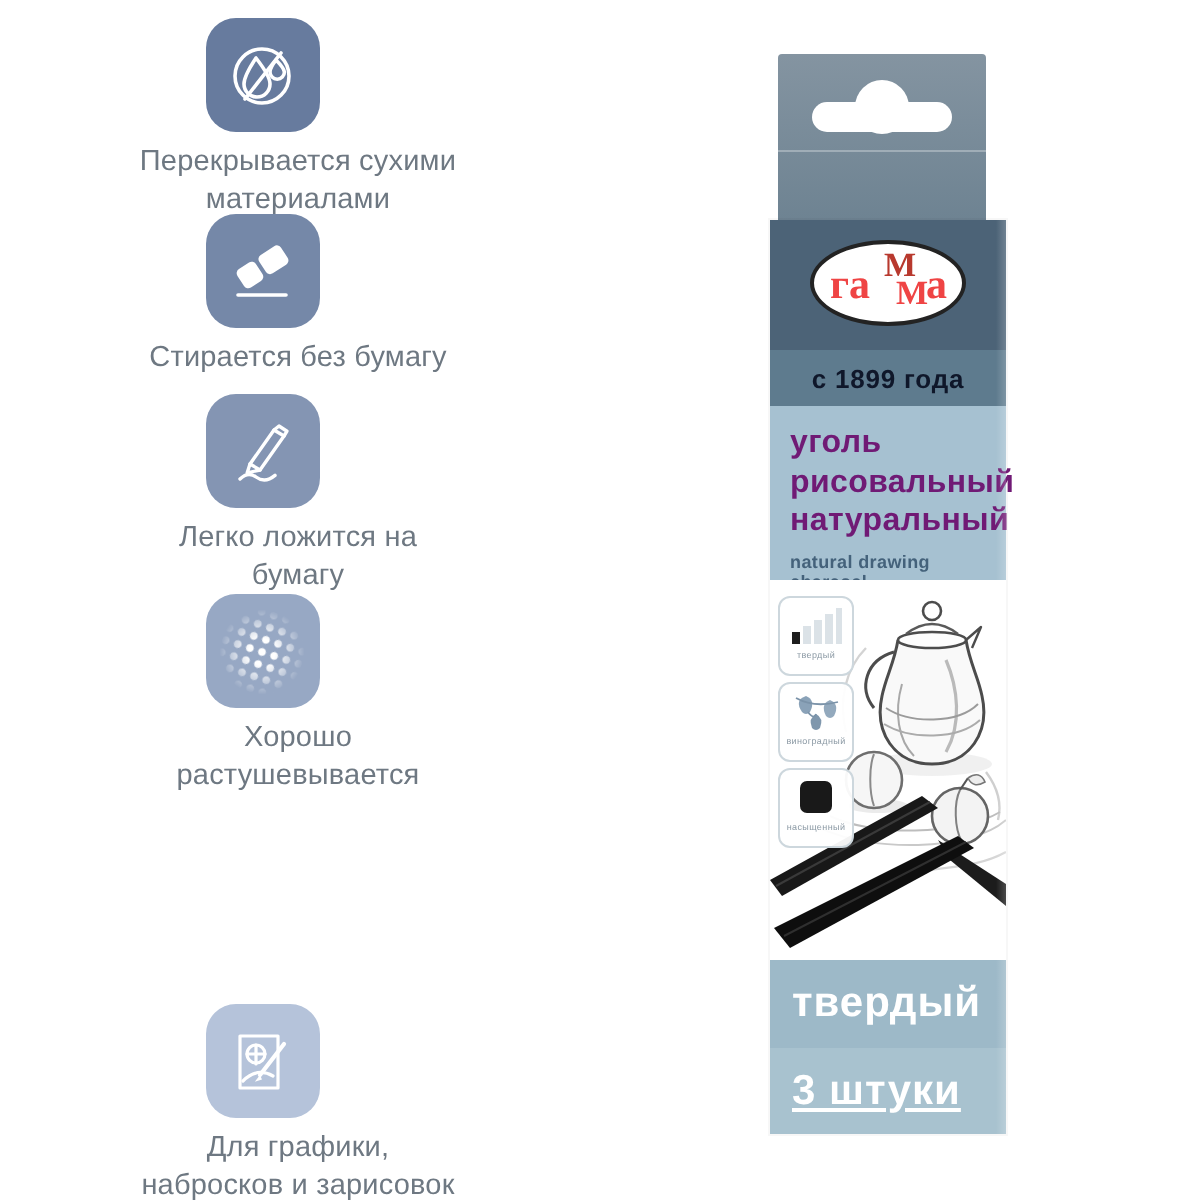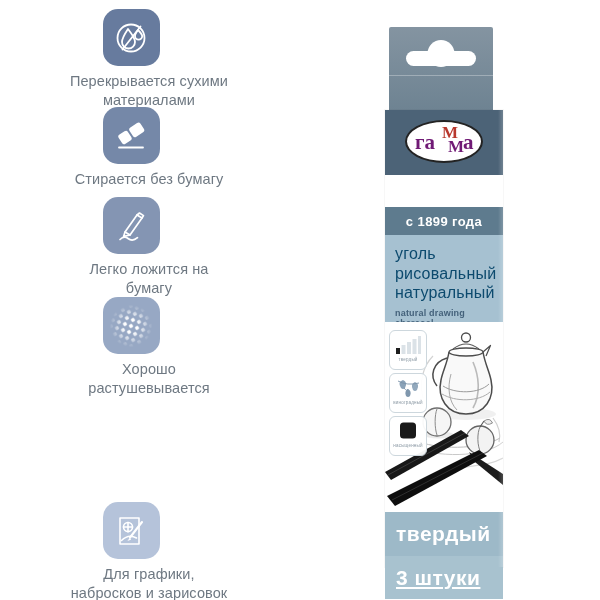--- a/index.html
+++ b/index.html
@@ -49,30 +49,30 @@
   }
   .boxfront::after{
     content:"";position:absolute;top:0;right:0;bottom:0;width:5px;
     background:linear-gradient(90deg,rgba(255,255,255,0),rgba(255,255,255,.20));pointer-events:none;
   }
   .sec-logo{height:65px;background:#4c6377;position:relative;flex:0 0 auto;}
   .logo-oval{
     position:absolute;left:50%;top:10px;transform:translateX(-50%);
     width:78px;height:43px;background:#fff;border:2px solid #232323;border-radius:50%;box-sizing:border-box;
   }
-  .lg{position:absolute;font-family:"Liberation Serif",serif;font-weight:bold;color:#701a75;line-height:1;}
+  .lg{position:absolute;font-family:"Liberation Serif",serif;font-weight:bold;color:#ef4444;line-height:1;}
   .lg-ga{left:8px;top:10px;font-size:21px;}
   .lg-mr{left:35px;top:2px;font-size:17px;color:#b8392e;}
   .lg-mb{left:41px;top:16px;font-size:17px;}
   .lg-a {left:56px;top:10px;font-size:21px;}
 
   .sec-since{height:28px;background:#5e7b8e;display:flex;align-items:center;justify-content:center;
-    color:#ffffff;font-size:13px;font-weight:bold;letter-spacing:.4px;flex:0 0 auto;margin-top:32px;}
+    color:#0f172a;font-size:13px;font-weight:bold;letter-spacing:.4px;flex:0 0 auto;}
   .sec-title{height:87px;background:#a6c1d1;padding:9px 4px 0 10px;box-sizing:border-box;flex:0 0 auto;}
-  .t-line{font-size:16px;font-weight:normal;color:#0c4a6e;line-height:19.5px;letter-spacing:.2px;}
+  .t-line{font-size:16px;font-weight:bold;color:#701a75;line-height:19.5px;letter-spacing:.2px;}
   .t-sub{margin-top:5px;font-size:9px;font-weight:bold;color:#44627b;letter-spacing:.2px;}
 
   .sec-art{height:190px;background:#fff;position:relative;overflow:hidden;flex:0 0 auto;}
   .sec-art > svg{position:absolute;left:0;top:0;}
   .badge{
     position:absolute;left:4px;width:38px;height:40px;background:rgba(255,255,255,.95);
     border:1px solid #cdd7dd;border-radius:6px;box-sizing:border-box;
     display:flex;flex-direction:column;align-items:center;padding-top:4px;z-index:2;
   }
   .b1{top:8px}.b2{top:51px}.b3{top:94px}

